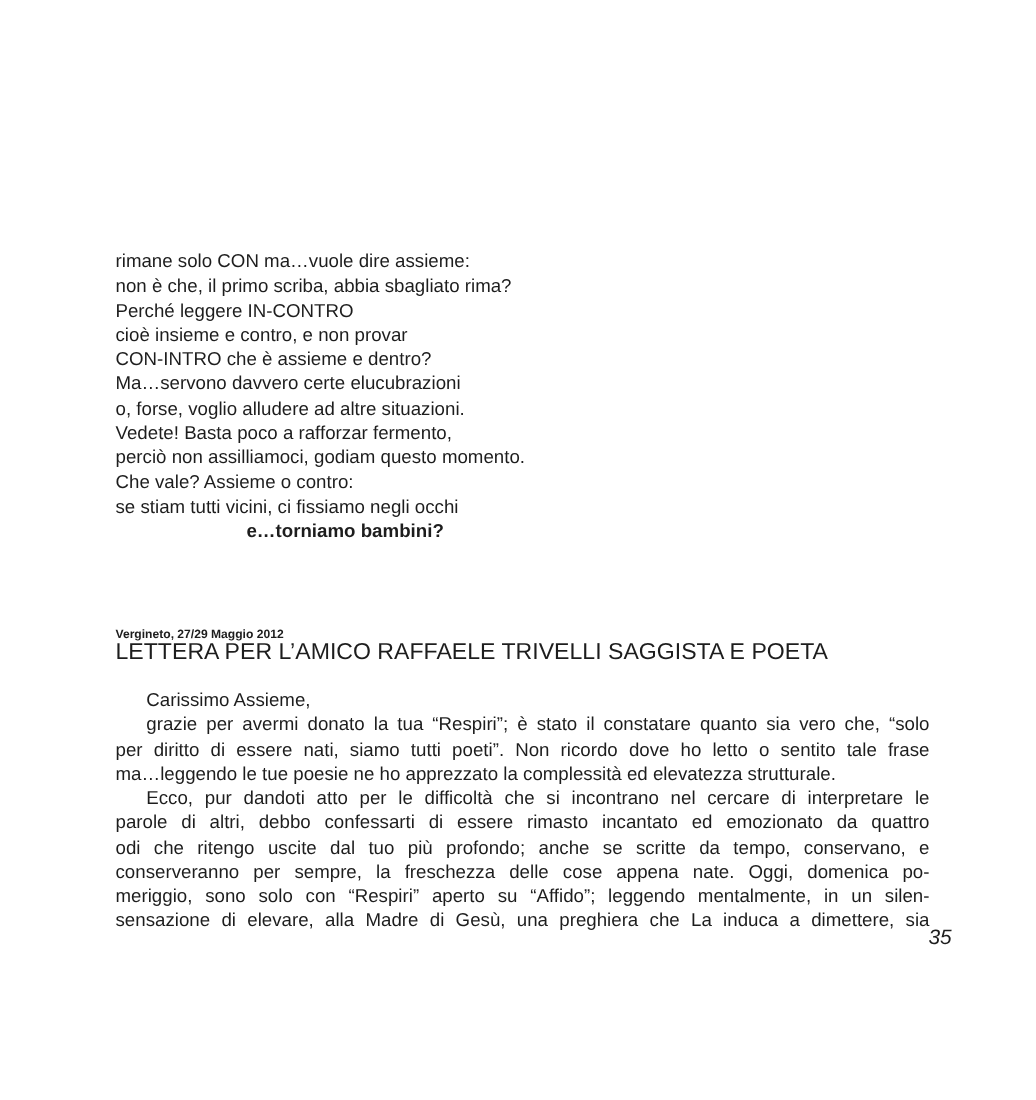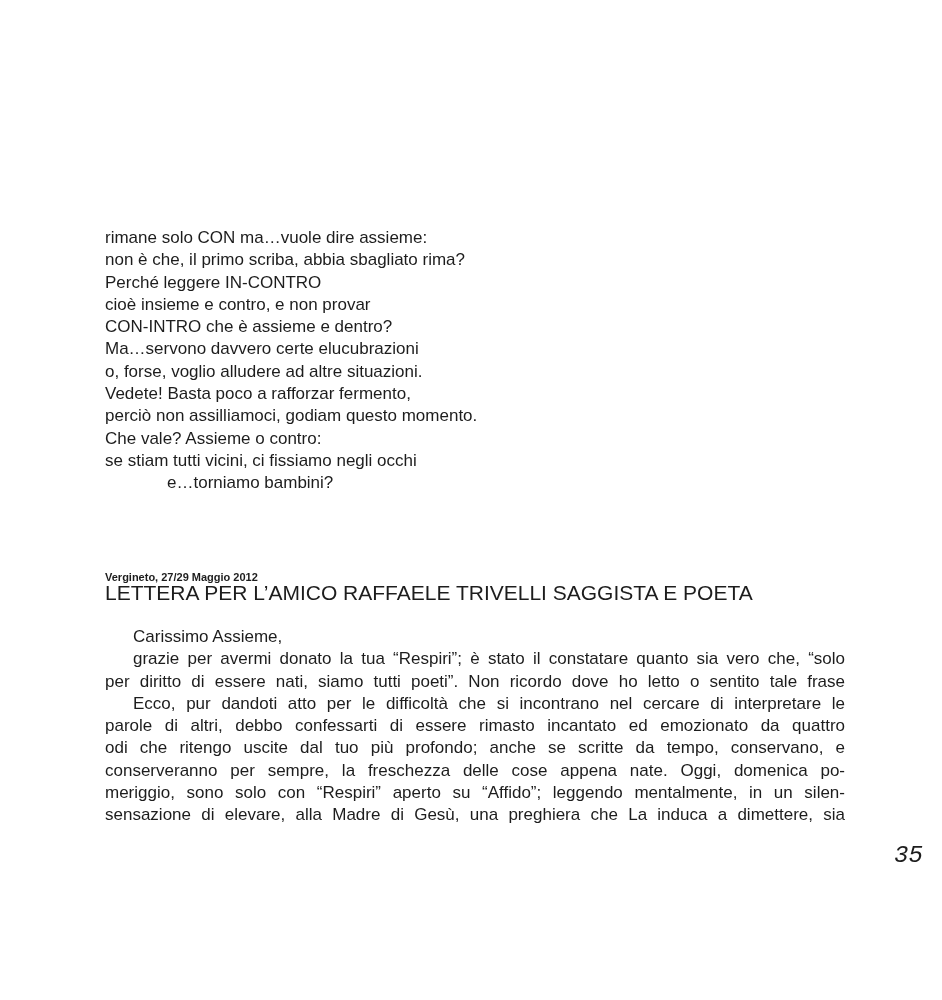--- a/index.html
+++ b/index.html
@@ -16,21 +16,21 @@
     color: #1d1d1d;
   }
   .poem {
     position: absolute;
     left: 105px;
     top: 227px;
     font-size: 17px;
     line-height: 22.3px;
     white-space: nowrap;
   }
-  .poem-line.indented { margin-left: 62px; }
+  .poem-line.indented { margin-left: 119px; font-weight: bold; }
 
   .date-heading {
     position: absolute;
     left: 105px;
     top: 537px;
     font-size: 11px;
     font-weight: bold;
     white-space: nowrap;
     margin-top: 34px;
   }
@@ -54,25 +54,25 @@
     text-align-last: justify;
   }
   .letter .line.noj {
     text-align: left;
     text-align-last: left;
   }
   .letter .line.ind { text-indent: 28px; }
 
   .page-number {
     position: absolute;
-    left: 894px;
+    left: 844px;
     top: 842px;
-    font-family: Liberation Mono, monospace;
+    font-family: Liberation Sans, sans-serif;
     font-style: italic;
-    font-size: 24px;
+    font-size: 19px;
   }
 </style>
 </head>
 <body>
 
 <div class="poem">
   <div class="poem-line">rimane solo CON ma…vuole dire assieme:</div>
   <div class="poem-line">non è che, il primo scriba, abbia sbagliato rima?</div>
   <div class="poem-line">Perché leggere IN-CONTRO</div>
   <div class="poem-line">cioè insieme e contro, e non provar</div>
@@ -87,20 +87,21 @@
 </div>
 
 <div class="date-heading">Vergineto, 27/29 Maggio 2012</div>
 
 <div class="letter-title">LETTERA PER L’AMICO RAFFAELE TRIVELLI SAGGISTA E POETA</div>
 
 <div class="letter">
   <div class="line noj ind">Carissimo Assieme,</div>
   <div class="line ind">grazie per avermi donato la tua “Respiri”; è stato il constatare quanto sia vero che, “solo</div>
   <div class="line">per diritto di essere nati, siamo tutti poeti”.  Non ricordo dove ho letto o sentito tale frase</div>
+  <div class="line noj">ma…leggendo le tue poesie ne ho apprezzato la complessità ed elevatezza strutturale.</div>
   <div class="line ind">Ecco, pur dandoti atto per le difficoltà che si incontrano nel cercare di interpretare le</div>
   <div class="line">parole di altri, debbo confessarti di essere rimasto incantato ed emozionato da quattro</div>
   <div class="line">odi che ritengo uscite dal tuo più profondo; anche se scritte da tempo, conservano, e</div>
   <div class="line">conserveranno per sempre, la freschezza delle cose appena nate. Oggi, domenica po-</div>
   <div class="line">meriggio, sono solo con “Respiri” aperto su “Affido”; leggendo mentalmente, in un silen-</div>
   <div class="line">sensazione di elevare, alla Madre di Gesù, una preghiera che La induca a dimettere, sia</div>
 </div>
 
 <div class="page-number">35</div>
 

